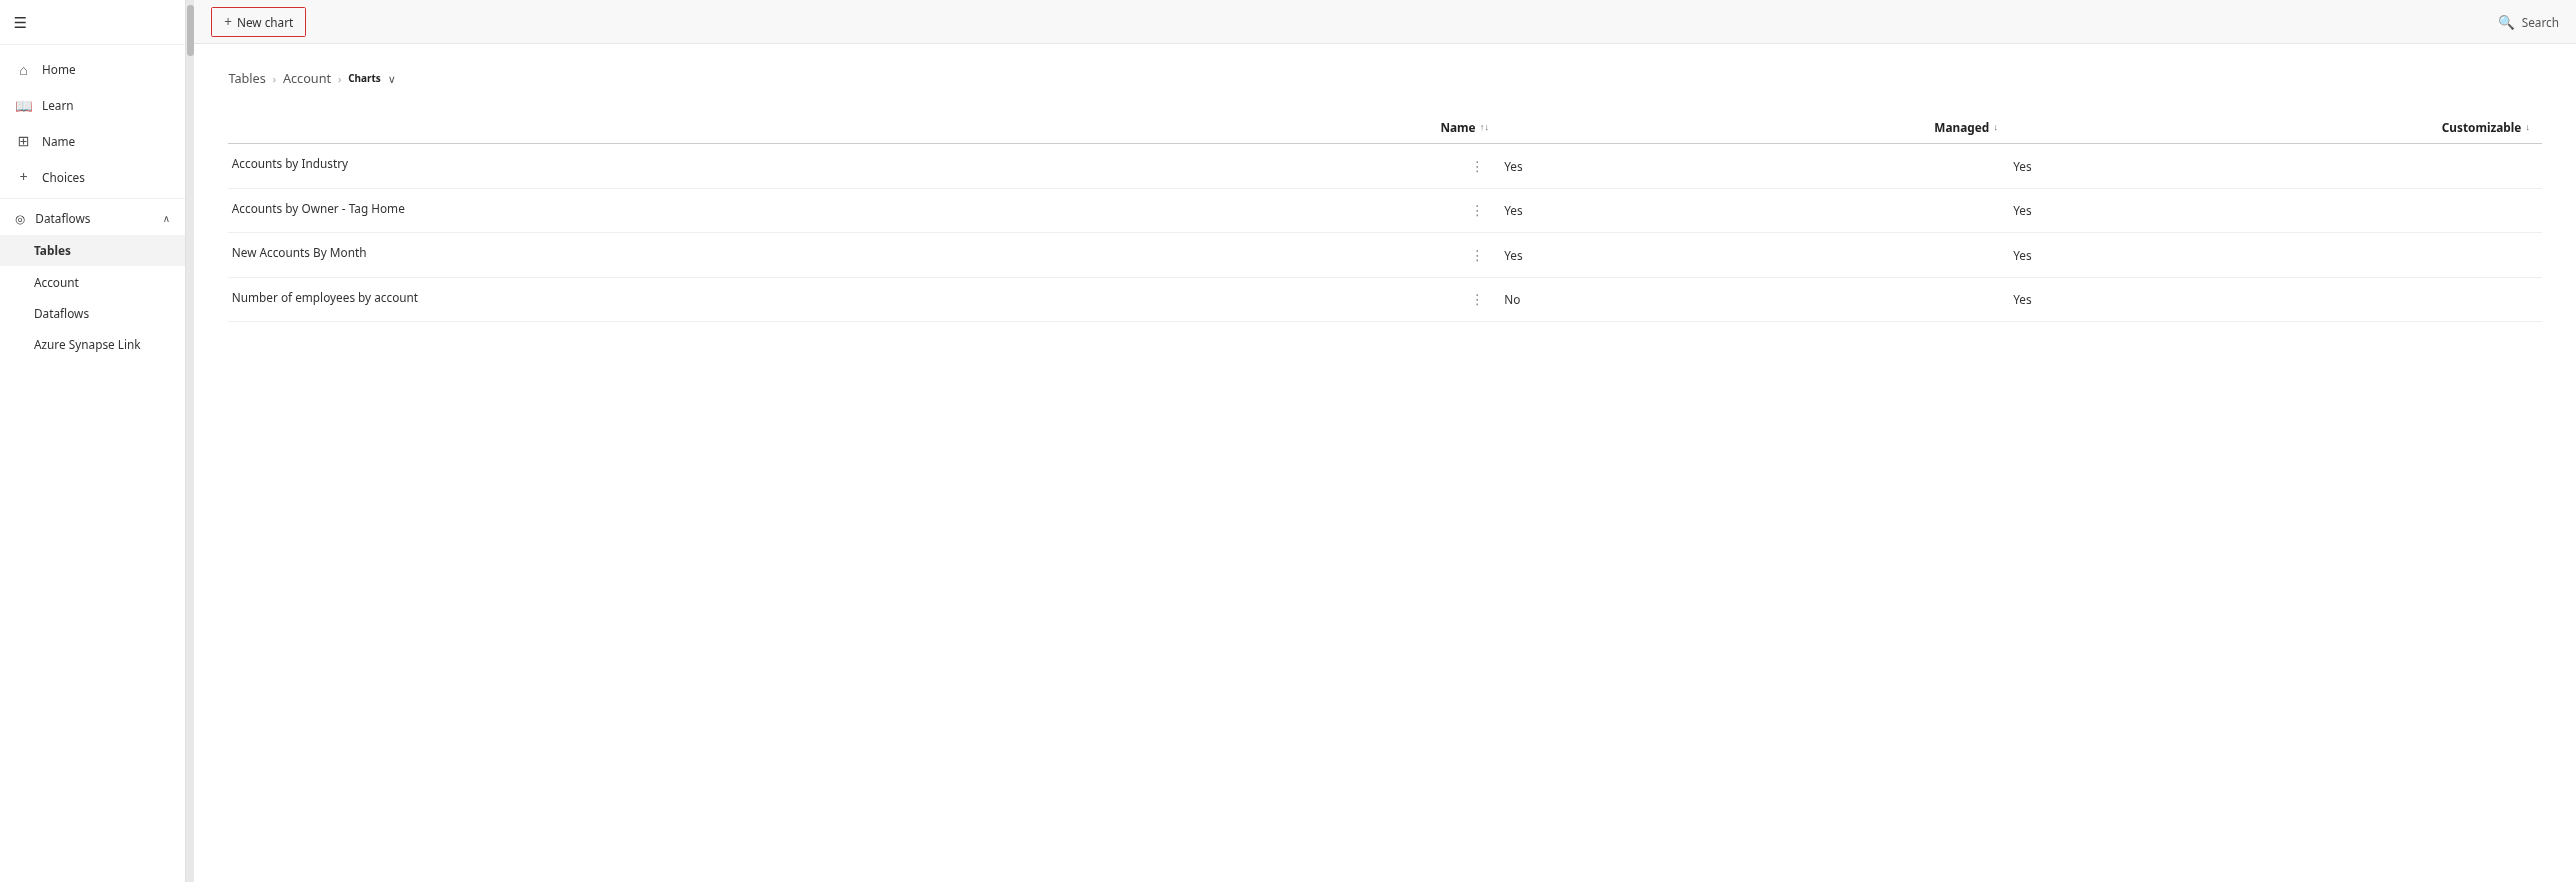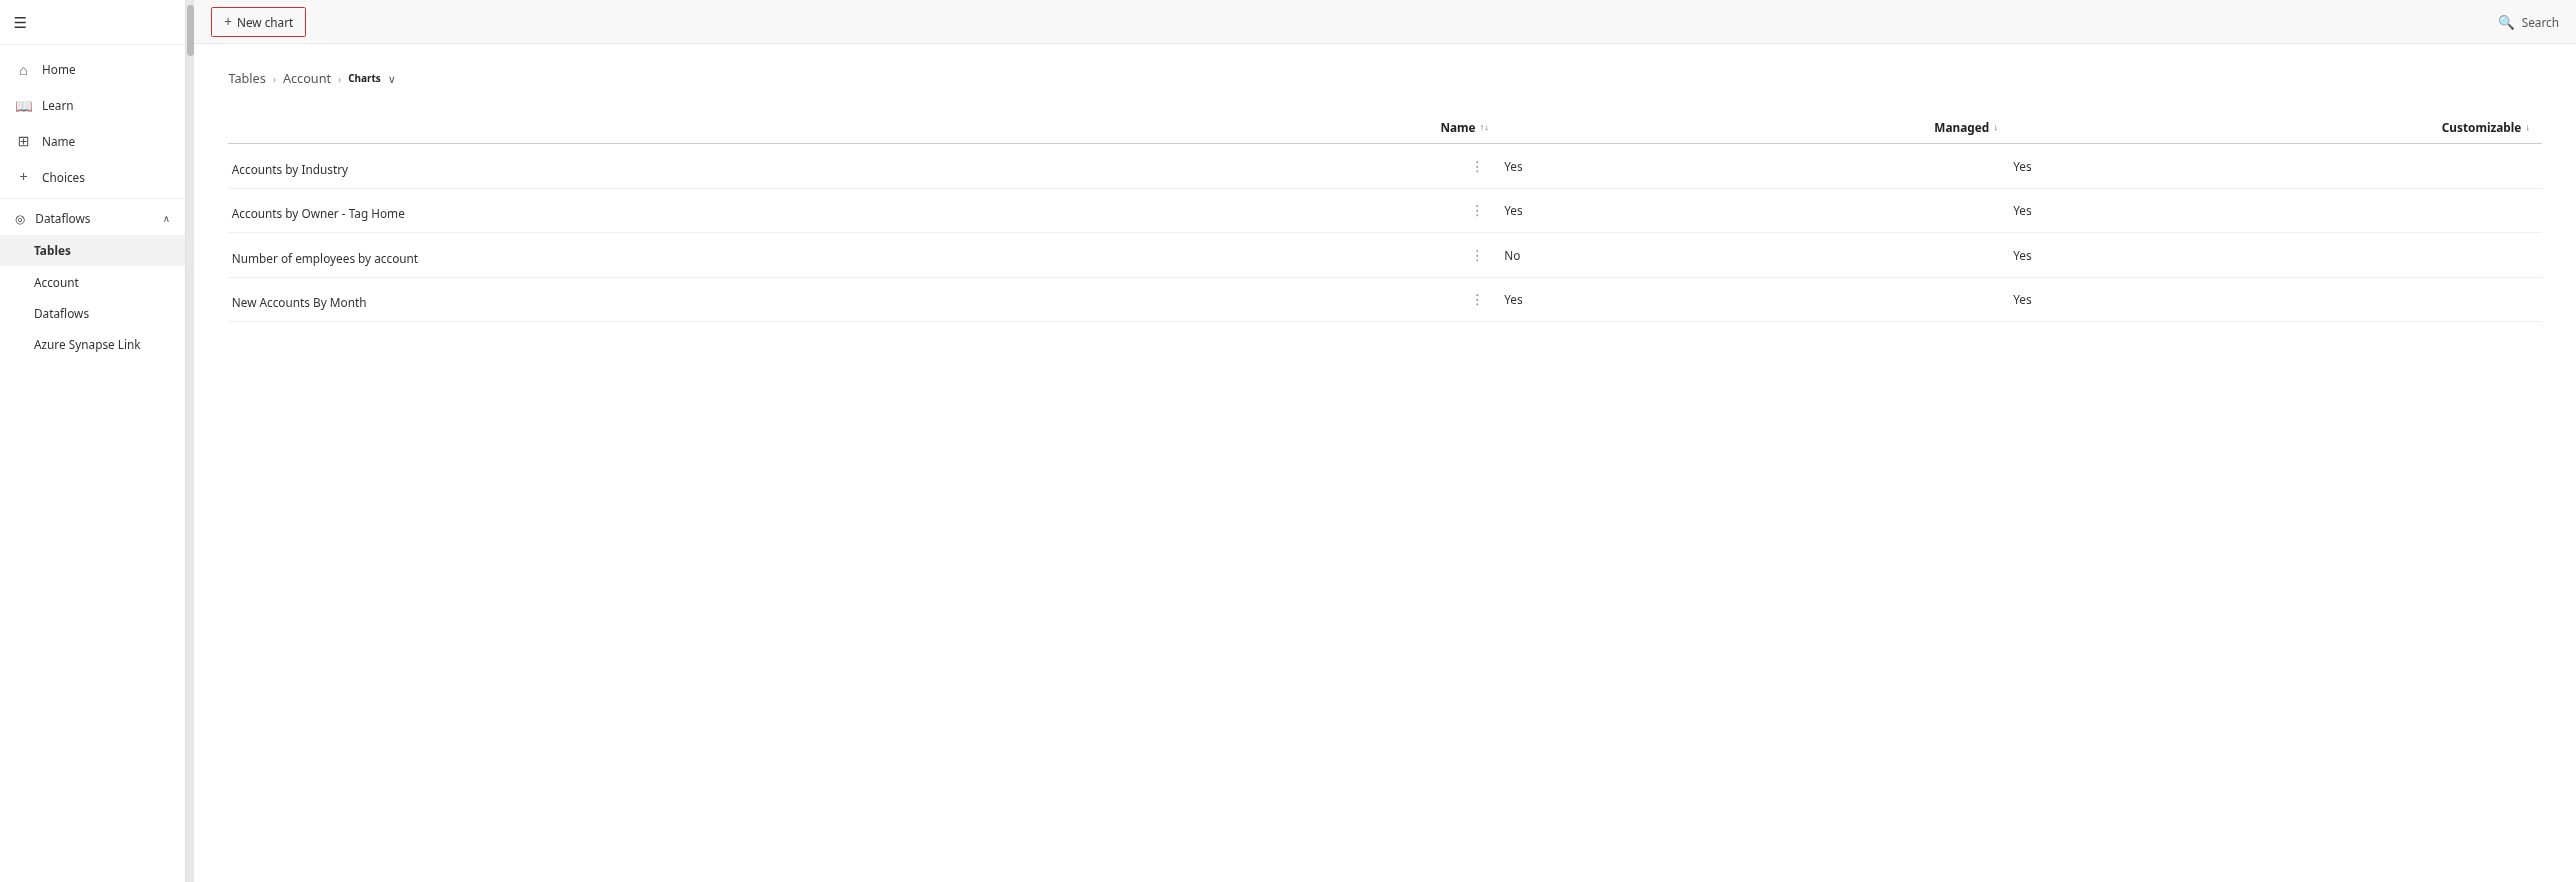--- a/index.html
+++ b/index.html
@@ -222,21 +222,21 @@
     .data-table tbody tr {
       border-bottom: 0.8px solid #efefef;
     }
     .data-table td {
       padding: 11px 11.8px 11px 3.4px;
       font-size: 11.8px;
       color: #333;
     }
     .row-name-cell {
       display: flex;
-      align-items: flex-end;
+      align-items: flex-start;
       gap: 6.8px;
     }
     .row-name-text {
       flex: 1;
     }
     .more-icon {
       color: #888;
       cursor: pointer;
       font-size: 13.5px;
       padding: 1.7px 5px;
@@ -351,34 +351,34 @@
         <span class="row-name-text">Accounts by Owner - Tag Home</span>
         <span class="more-icon">⋮</span>
       </div>
     </td>
             <td>Yes</td>
             <td>Yes</td>
           </tr>
           <tr>
             <td>
       <div class="row-name-cell">
+        <span class="row-name-text">New Accounts By Month</span>
+        <span class="more-icon">⋮</span>
+      </div>
+    </td>
+            <td>Yes</td>
+            <td>Yes</td>
+          </tr>
+          <tr>
+            <td>
+      <div class="row-name-cell">
         <span class="row-name-text">Number of employees by account</span>
         <span class="more-icon">⋮</span>
       </div>
     </td>
             <td>No</td>
             <td>Yes</td>
           </tr>
-          <tr>
-            <td>
-      <div class="row-name-cell">
-        <span class="row-name-text">New Accounts By Month</span>
-        <span class="more-icon">⋮</span>
-      </div>
-    </td>
-            <td>Yes</td>
-            <td>Yes</td>
-          </tr>
         </tbody>
     </table>
   </div>
 </div>
 
 
 </body></html>

